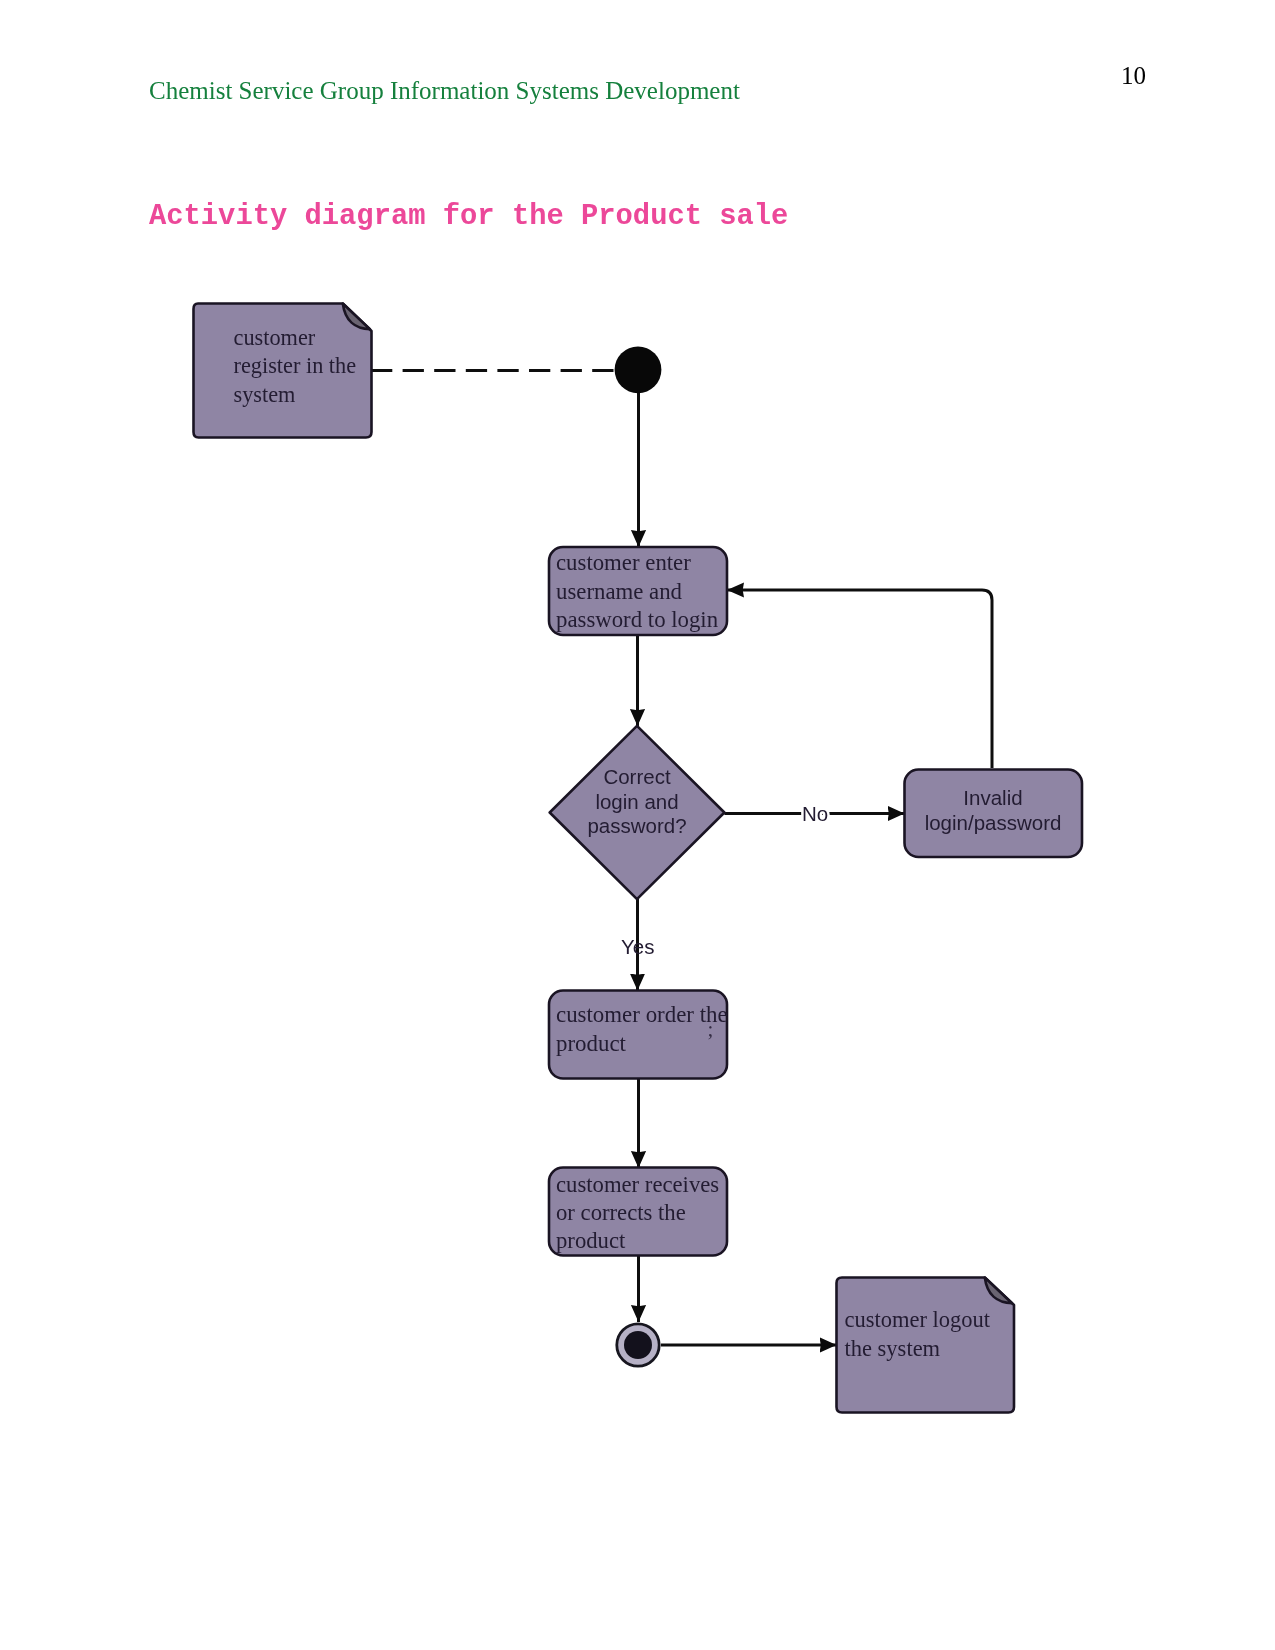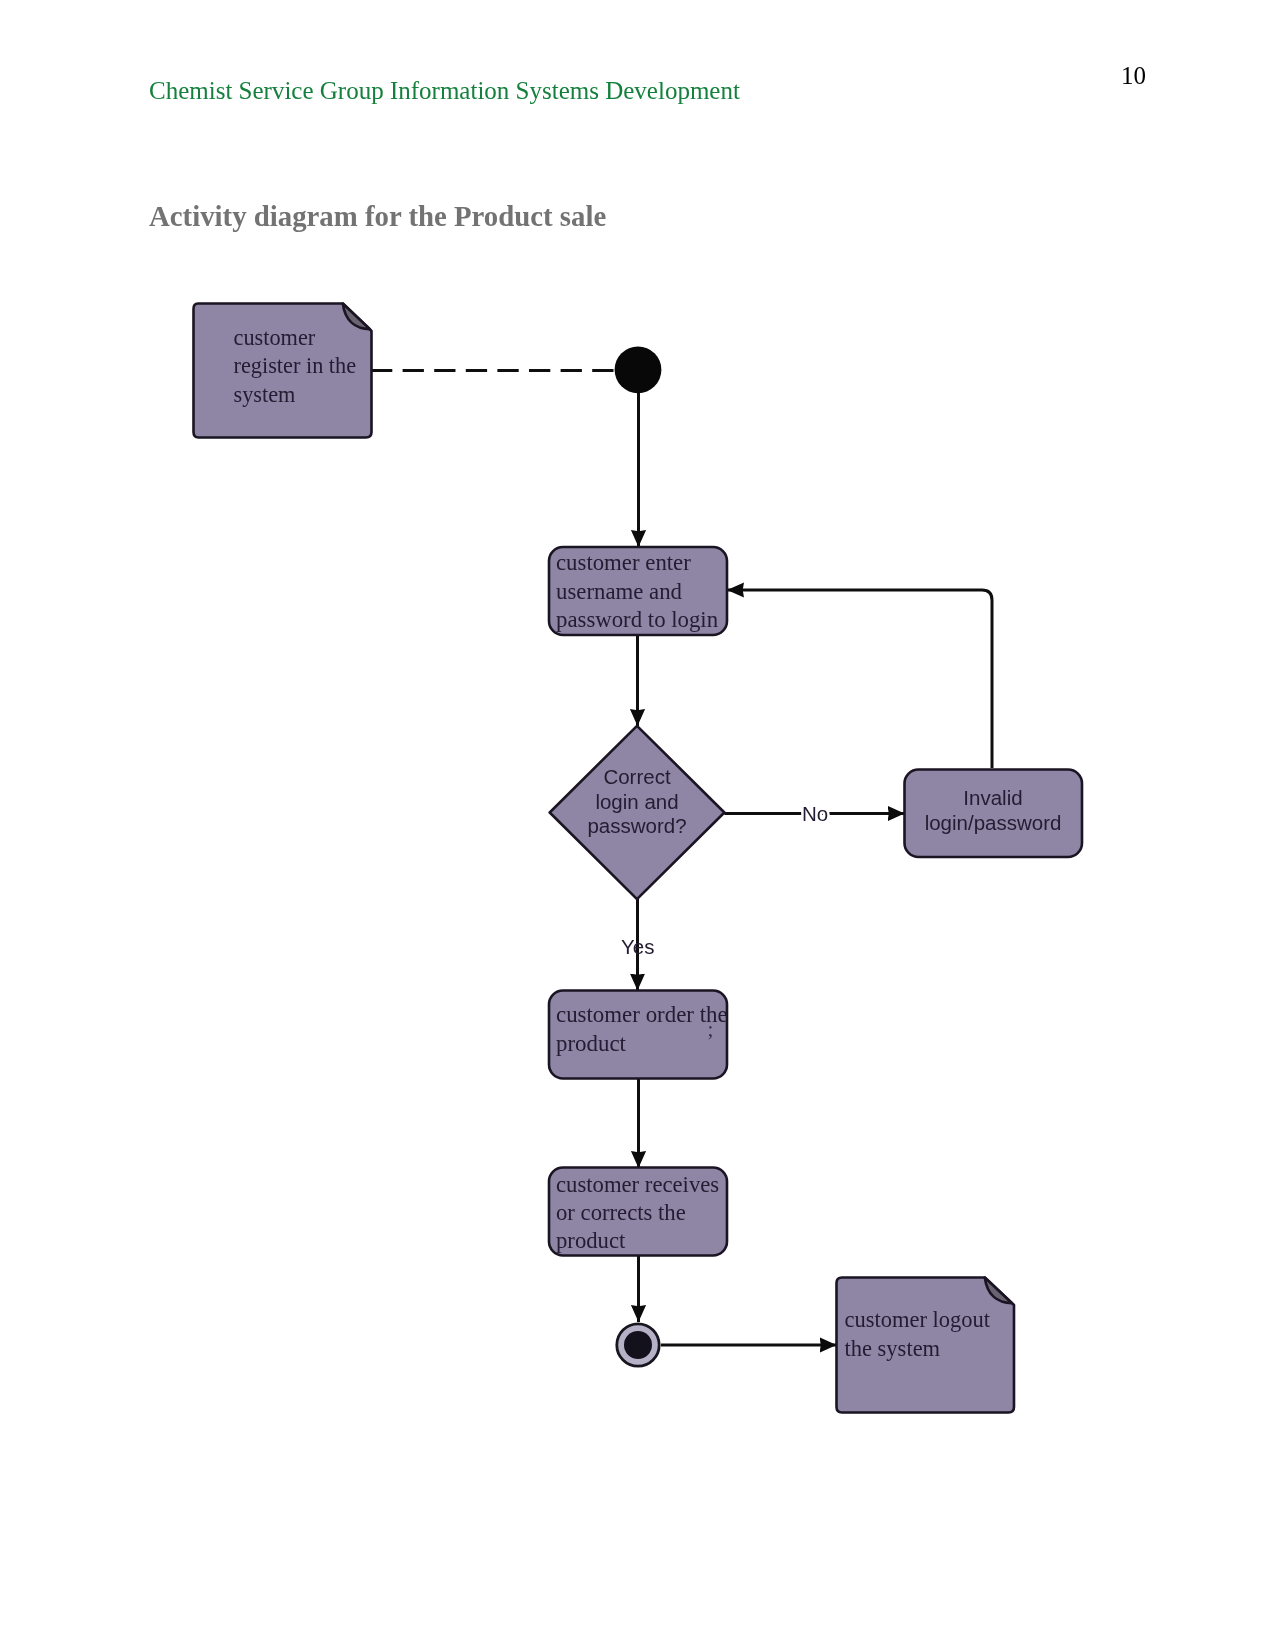--- a/index.html
+++ b/index.html
@@ -5,21 +5,21 @@
 <style>
   html,body{margin:0;padding:0;}
   body{width:1275px;height:1650px;background:#ffffff;overflow:hidden;-webkit-font-smoothing:antialiased;
        font-family:"Liberation Serif", serif;}
   .page{position:relative;width:1275px;height:1650px;background:#fff;}
   .hdr-title{position:absolute;left:149px;top:76.5px;font-size:25px;color:#15803d;
              font-family:"Liberation Serif", serif;white-space:nowrap;}
   .hdr-pageno{position:absolute;left:1121px;top:61.5px;font-size:25px;color:#000;
              font-family:"Liberation Serif", serif;}
   .sect-title{position:absolute;left:149px;top:200px;font-size:28.8px;font-weight:bold;
-             color:#737373;font-family:Liberation Serif, serif;white-space:nowrap;}
+             color:#ec4899;font-family:Liberation Mono, monospace;white-space:nowrap;}
   svg.diagram{position:absolute;left:0;top:0;width:1275px;height:1650px;}
   .nodefill{fill:#8F85A4;stroke:#1A1423;}
   .edge{stroke:#0e0e0e;fill:none;}
   .ser{font-family:"Liberation Serif", serif;fill:#231C32;}
   .san{font-family:"Liberation Sans", sans-serif;fill:#231C32;}
 </style>
 </head>
 <body>
 
 <div class="page">

